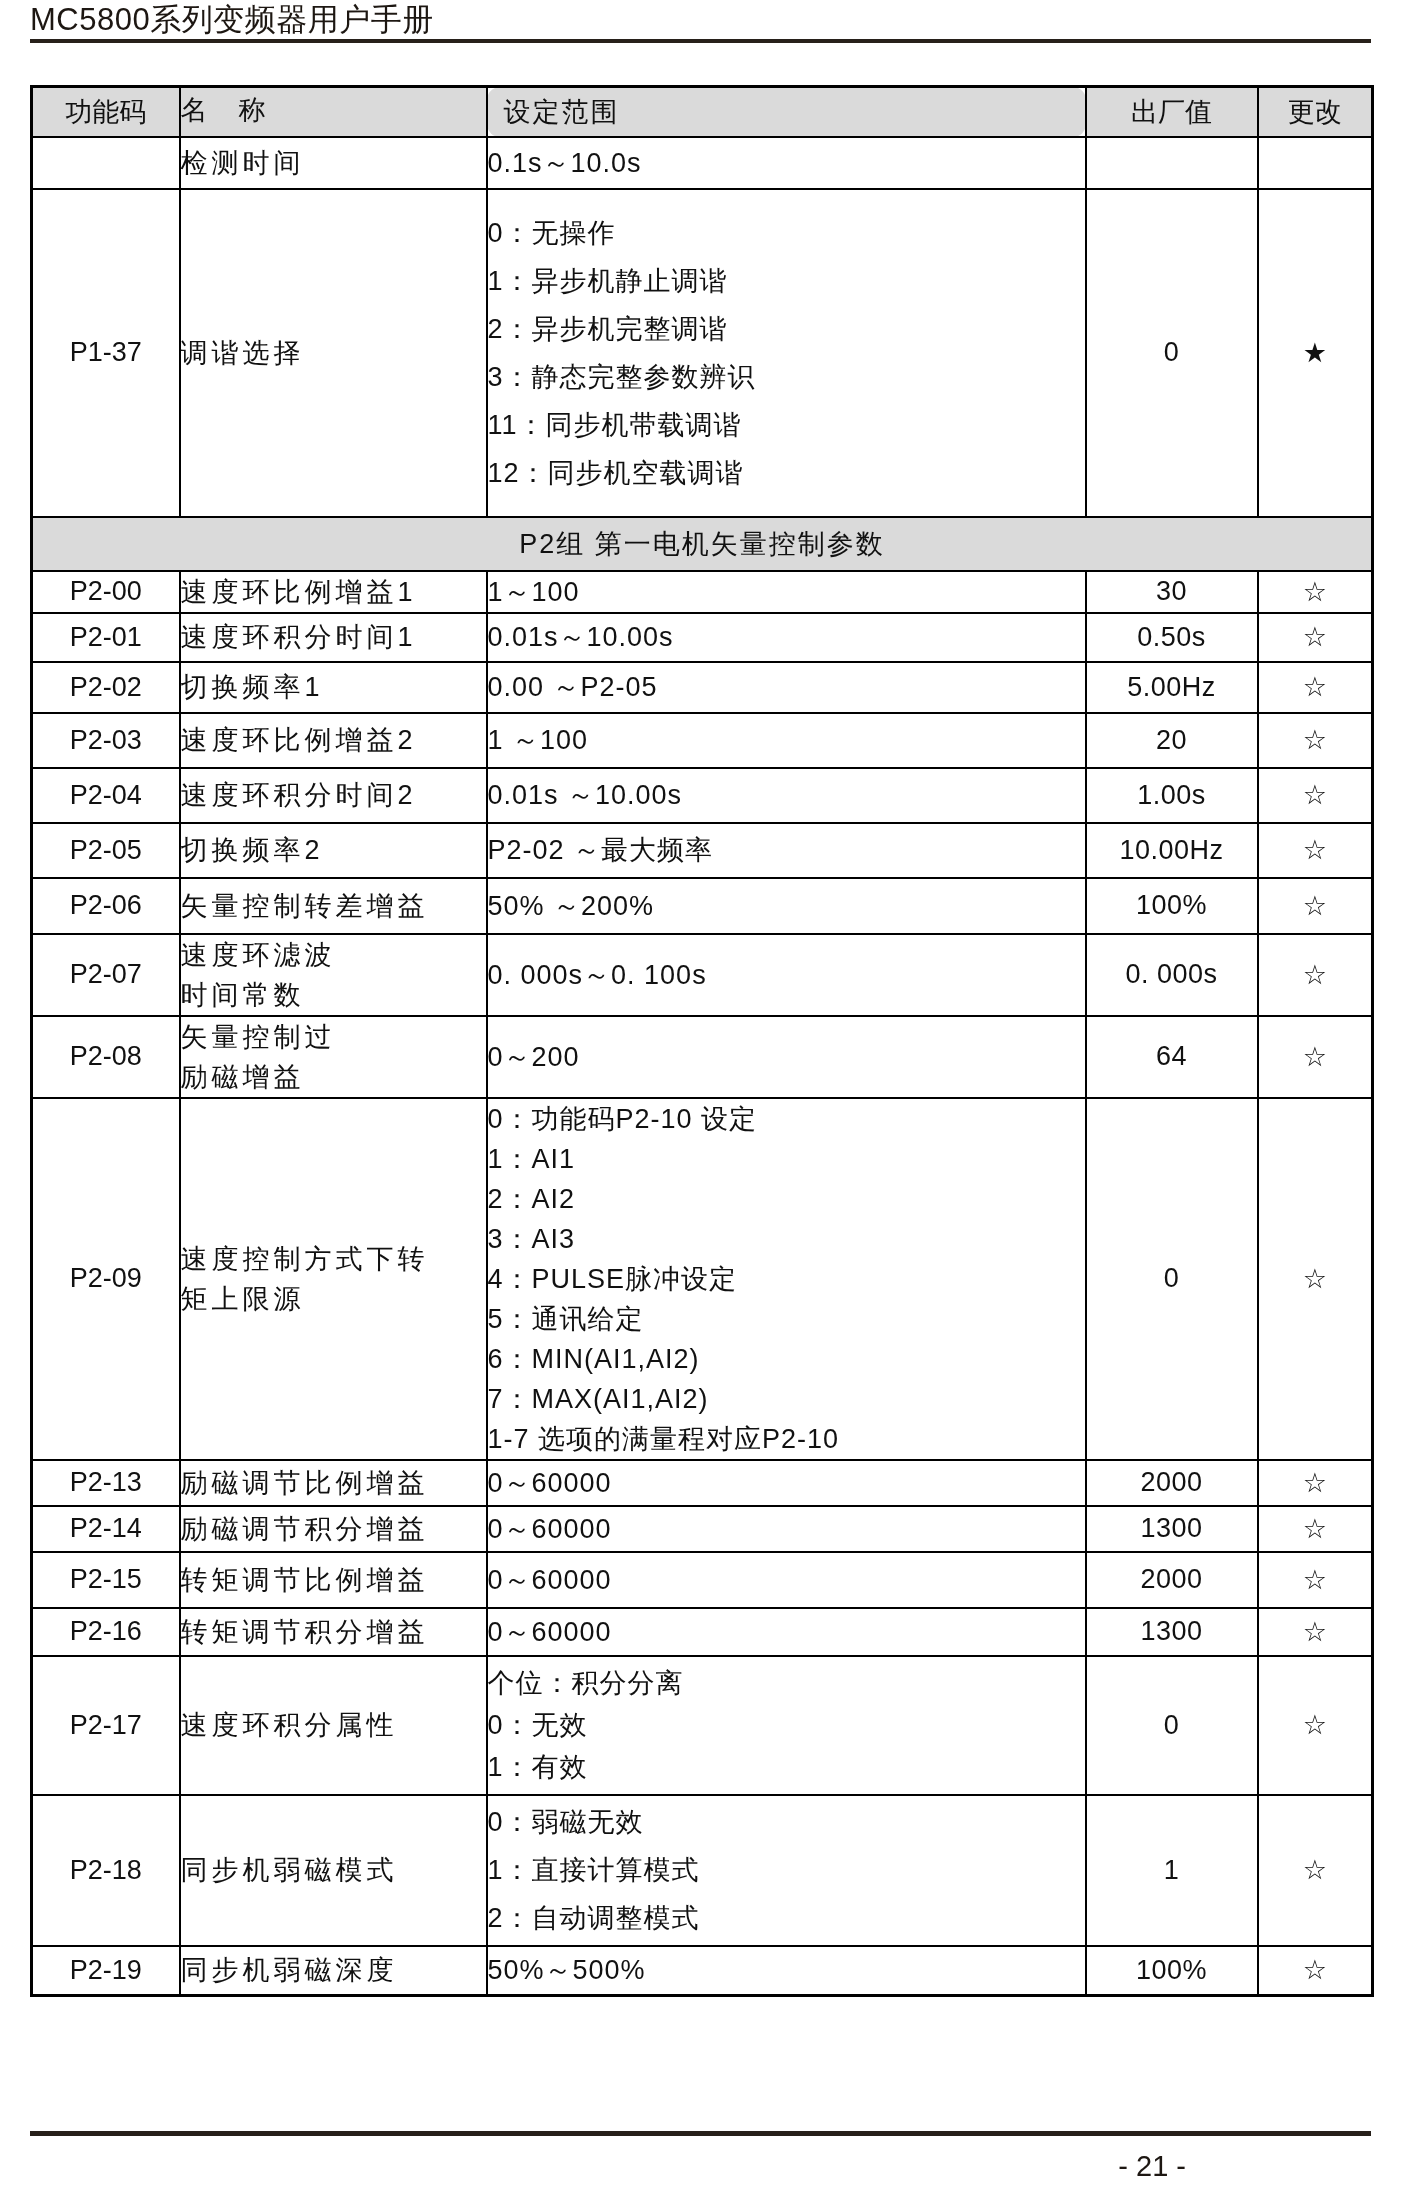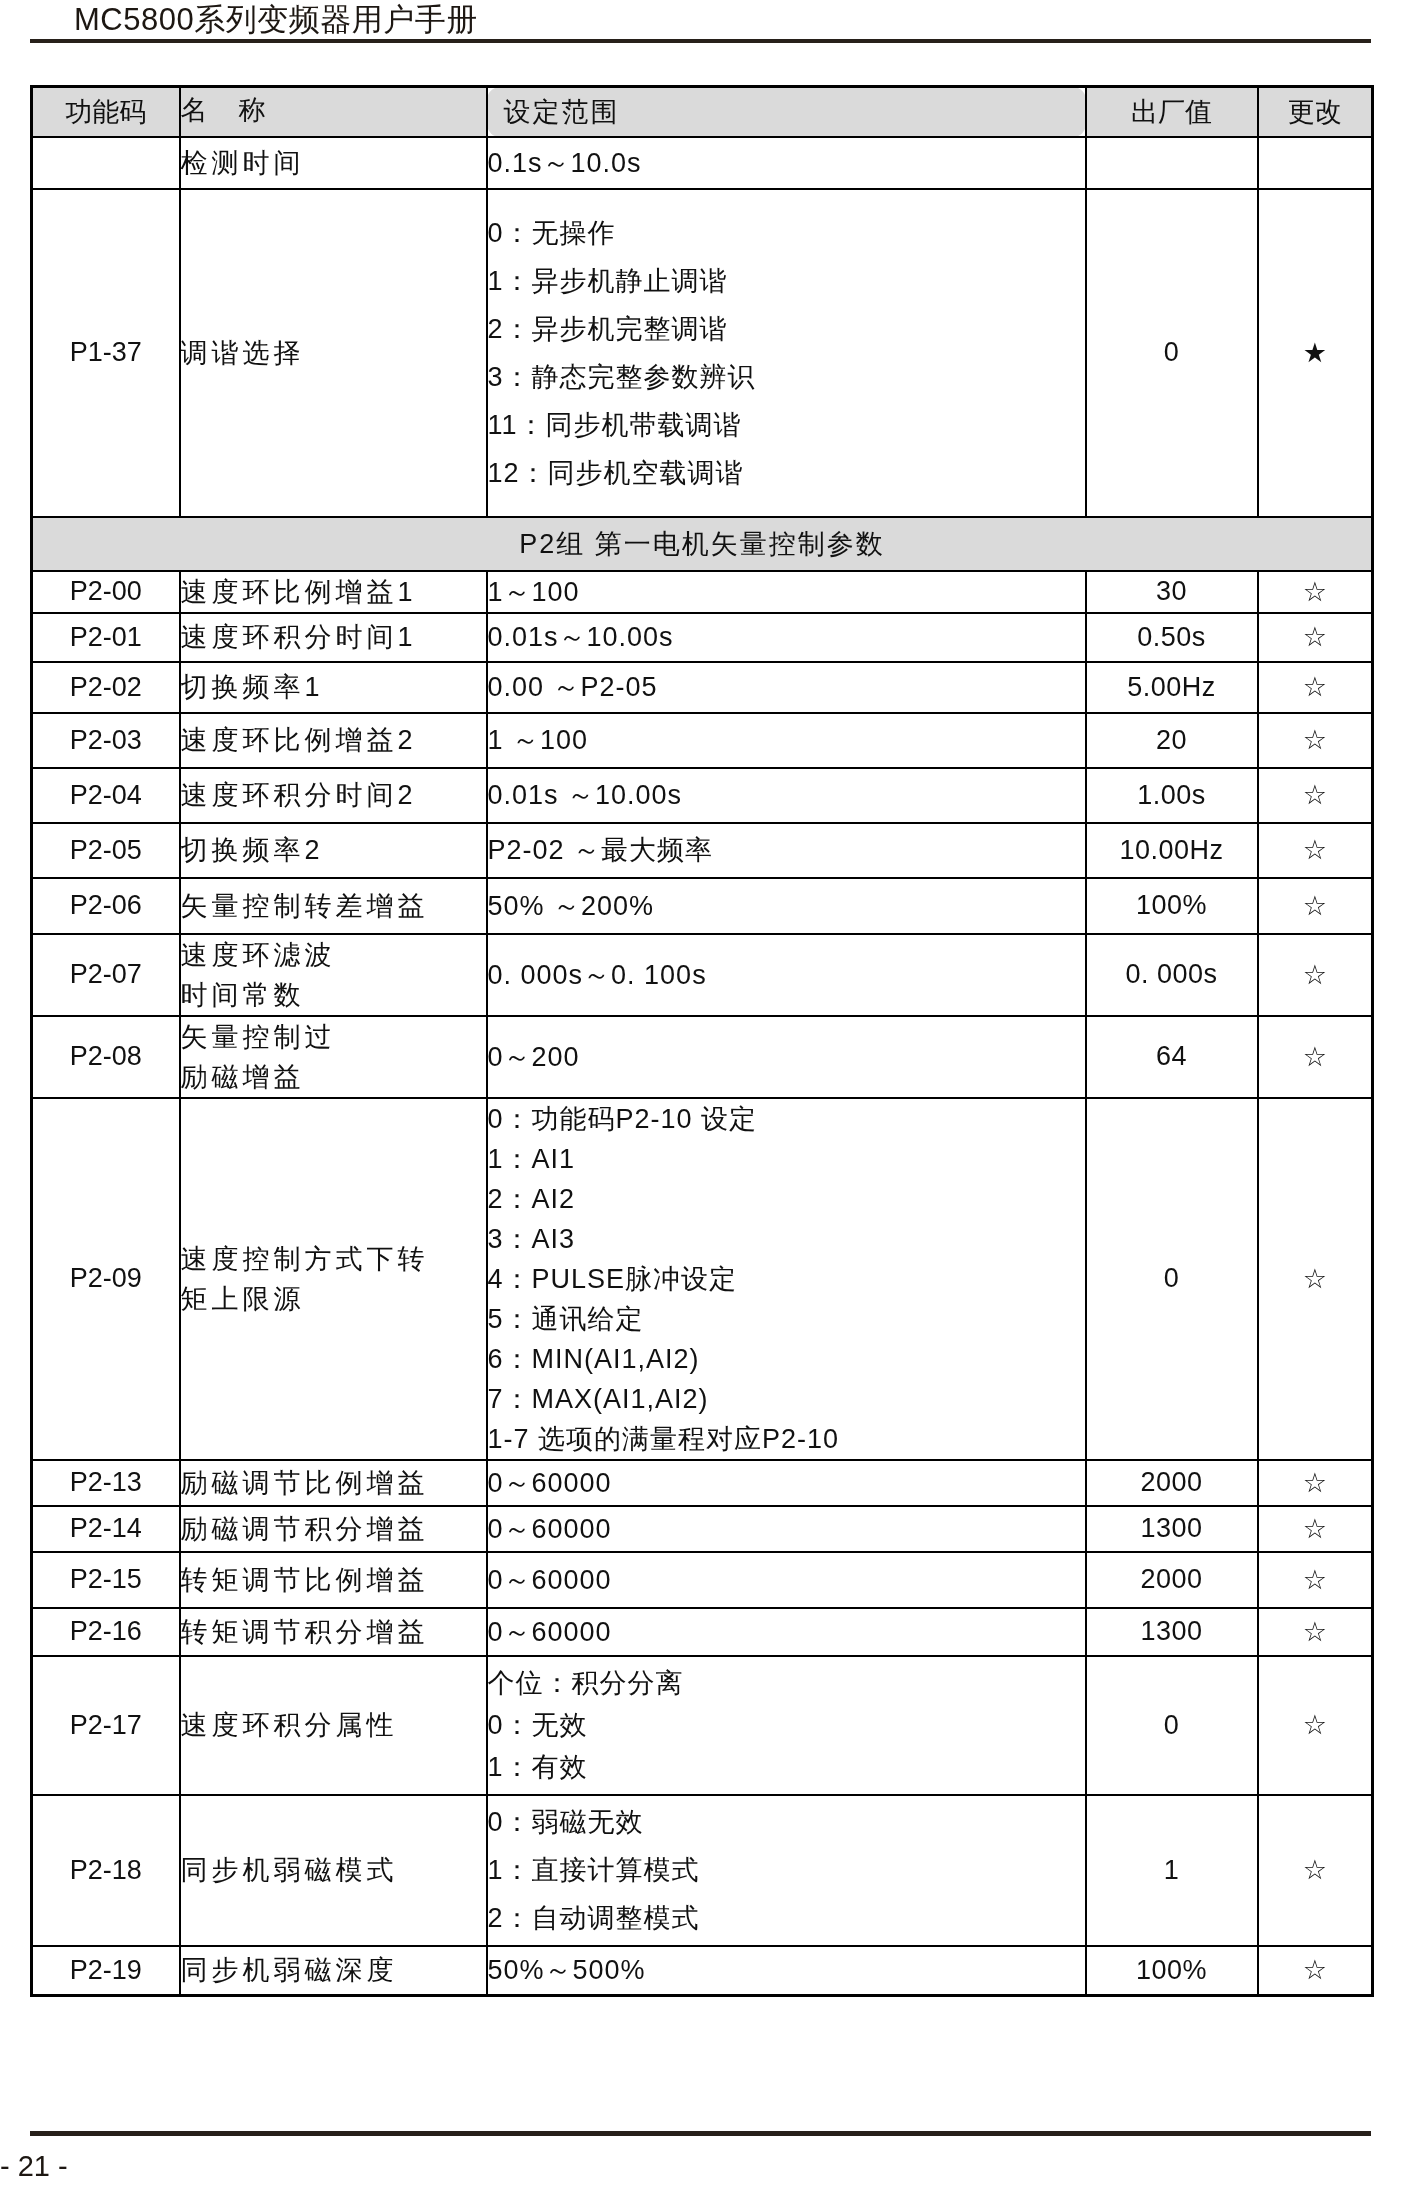--- a/index.html
+++ b/index.html
@@ -8,21 +8,21 @@
     width: 1402px; height: 2185px;
     background: #ffffff;
     color: #111111;
     font-family: "Liberation Sans", "DejaVu Sans", sans-serif;
   }
   .page { position: relative; width: 1402px; height: 2185px; overflow: hidden; }
 
   .doc-title {
     position: absolute; left: 30px; top: 2px;
     font-size: 31px; line-height: 36px; letter-spacing: 0.5px;
-    color: #1d1712; white-space: nowrap; margin-left: 44px;
+    color: #1d1712; white-space: nowrap;
   }
   .title-rule {
     position: absolute; left: 30px; top: 39px;
     width: 1341px; height: 4px; background: #27201a;
   }
 
   table.param-table {
     position: absolute; left: 30px; top: 85px;
     width: 1341px;
     border-collapse: collapse; table-layout: fixed;
@@ -52,21 +52,21 @@
   }
   .lh48 .c-range { line-height: 48px; }
   .lh42 .c-range { line-height: 42px; }
 
   .footer-rule {
     position: absolute; left: 30px; top: 2131px;
     width: 1341px; height: 5px; background: #27201a;
   }
   .page-number {
     position: absolute; left: 0; top: 2150px; width: 1186px;
-    text-align: left; font-size: 29px; color: #1d1712;
+    text-align: right; font-size: 29px; color: #1d1712;
   }
 </style>
 </head>
 <body>
 
 <div class="page">
 
   <div class="doc-title">MC5800系列变频器用户手册</div>
   <div class="title-rule"></div>
 

